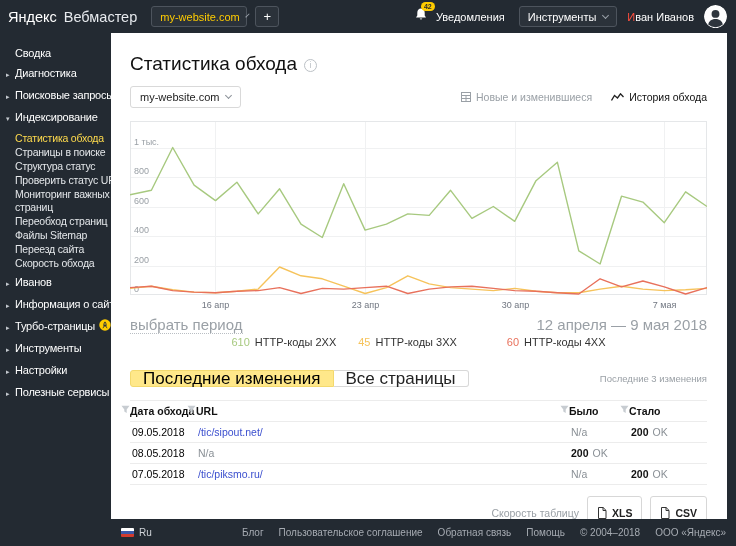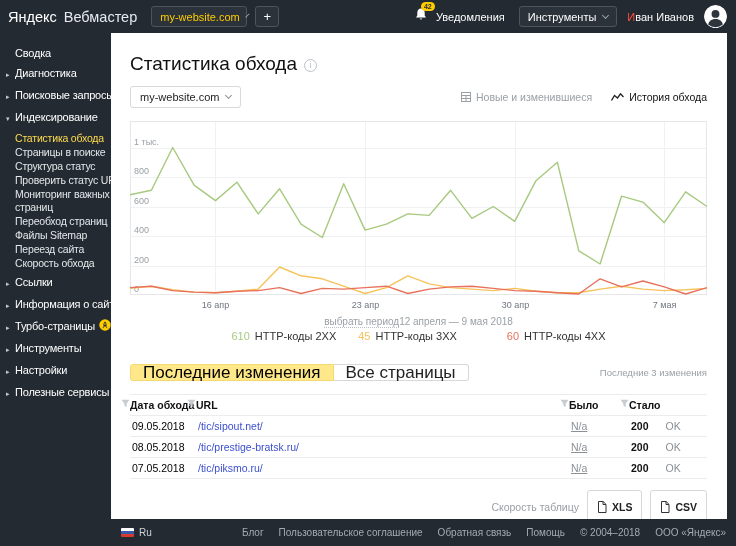--- a/index.html
+++ b/index.html
@@ -41,40 +41,40 @@
   .info-i{width:13px;height:13px;border:1px solid #bcc1c6;border-radius:50%;color:#bcc1c6;font-size:9px;line-height:11px;text-align:center;display:inline-block;margin-top:3px}
   .controls-row{display:flex;align-items:center;margin-top:11px}
   .drop-btn{display:inline-flex;align-items:center;border:1px solid #d9d9d9;border-radius:3px;background:#fff;font-size:11px;color:#222;height:22px;padding:0 9px;cursor:pointer}
   .drop-btn .chev{border-color:#8c9299}
   .view-toggles{margin-left:auto;display:flex;align-items:center;gap:19px;font-size:10.5px}
   .toggle{display:inline-flex;align-items:center;gap:5px;cursor:pointer}
   .toggle.inactive{color:#9aa0a6}
   .toggle.active{color:#111}
 
   .chart-wrap{margin-top:13px}
-  .under-chart{display:flex;justify-content:center;margin-top:1px;font-size:10px;color:#9aa0a6}
+  .under-chart{display:flex;justify-content:space-between;margin-top:1px;font-size:15px;color:#9aa0a6}
   .select-period{border-bottom:1px dotted #b9bec3;cursor:pointer}
   .legend{display:flex;justify-content:center;gap:22px;margin-top:2px;font-size:11px;color:#333}
   .legend-item{display:flex;gap:5px;cursor:default}
 
   .tabs-row{display:flex;align-items:center;margin-top:22px}
   .tab{font-size:17px;height:17px;display:inline-flex;align-items:center;padding:0 12px;cursor:pointer}
   .tab.active{background:#ffe88a;border:1px solid #f3d96e;border-radius:3px 0 0 3px}
   .tab.plain{background:#fff;border:1px solid #d8d8d8;border-left:none;border-radius:0 3px 3px 0;color:#222}
   .changes-note{margin-left:auto;font-size:9.5px;color:#9aa0a6}
 
   .tbl{margin-top:13px;border-top:1px solid #ececec}
   .trow{display:grid;grid-template-columns:66px 1fr 60px 76px;align-items:center;height:21px;border-bottom:1px solid #ececec;font-size:10.5px;padding-left:2px}
   .trow.head{font-weight:bold;color:#111}
   .hcell{display:flex;align-items:flex-start;}
   .hcell .funnel{margin-left:-11px}
   .url-link{color:#3b4fce;cursor:pointer;text-decoration:none}
-  .na-val{color:#8a9096;text-decoration:underline;cursor:pointer}
+  .na-val{color:#8a9096;cursor:pointer}
   .code{font-weight:bold;color:#111}
-  .code-txt{color:#8a9096;margin-left:17px}
+  .code-txt{color:#8a9096;margin-left:4px}
 
   .download-row{display:flex;align-items:center;justify-content:flex-end;gap:8px;margin-top:11px;font-size:10.5px;color:#9aa0a6}
   .file-btn{display:inline-flex;align-items:center;gap:5px;border:1px solid #d7d7d7;border-radius:3px;background:#fff;height:22px;padding:16px 9px;font-size:10.5px;font-weight:bold;color:#222;cursor:pointer}
 
   
   .footer{position:absolute;left:0;top:519px;width:736px;height:27px;background:#232a32;display:flex;align-items:center;color:#a6abb2;font-size:10px;padding:0 10px 0 121px}
   .flag{width:13px;height:9px;background:linear-gradient(#fff 0 33%,#3d58a8 33% 66%,#d23b2e 66% 100%);display:inline-block;margin-right:5px;border-radius:1px}
   .lang{display:flex;align-items:center;cursor:pointer;color:#cfd3d8}
   .foot-links{margin-left:auto;display:flex;gap:15px;align-items:flex-start}
   .foot-links span{cursor:pointer}
@@ -143,21 +143,21 @@
     <div class="subnav-item">Структура статус</div>
     <div class="subnav-item">Проверить статус URL</div>
     <div class="subnav-item wrap">Мониторинг важных страниц</div>
     <div class="subnav-item">Переобход страниц</div>
     <div class="subnav-item">Файлы Sitemap</div>
     <div class="subnav-item">Переезд сайта</div>
     <div class="subnav-item">Скорость обхода</div>
   </div>
   <div class="nav-item">
     <span class="nav-arrow">▸</span>
-    <span>Ссылки</span>
+    <span>Иванов</span>
   </div>
   <div class="nav-item">
     <span class="nav-arrow">▸</span>
     <span>Информация о сайте</span>
   </div>
   <div class="nav-item">
     <span class="nav-arrow">▸</span>
     <span>Турбо-страницы</span>
     <span class="rocket">
       <svg width="12" height="12" viewBox="0 0 13 13">
@@ -293,21 +293,20 @@
       </span>
     </div>
     <div class="trow">
       <span>09.05.2018</span>
       <span><a class="url-link">/tic/sipout.net/</a></span>
       <span class="na-val">N/a</span>
       <span><span class="code">200</span><span class="code-txt">OK</span></span>
     </div>
     <div class="trow">
       <span>08.05.2018</span>
-      <span><a class="url-link">/tic/prestige-bratsk.ru/</a></span>
       <span class="na-val">N/a</span>
       <span><span class="code">200</span><span class="code-txt">OK</span></span>
     </div>
     <div class="trow">
       <span>07.05.2018</span>
       <span><a class="url-link">/tic/piksmo.ru/</a></span>
       <span class="na-val">N/a</span>
       <span><span class="code">200</span><span class="code-txt">OK</span></span>
     </div>
   </div>

